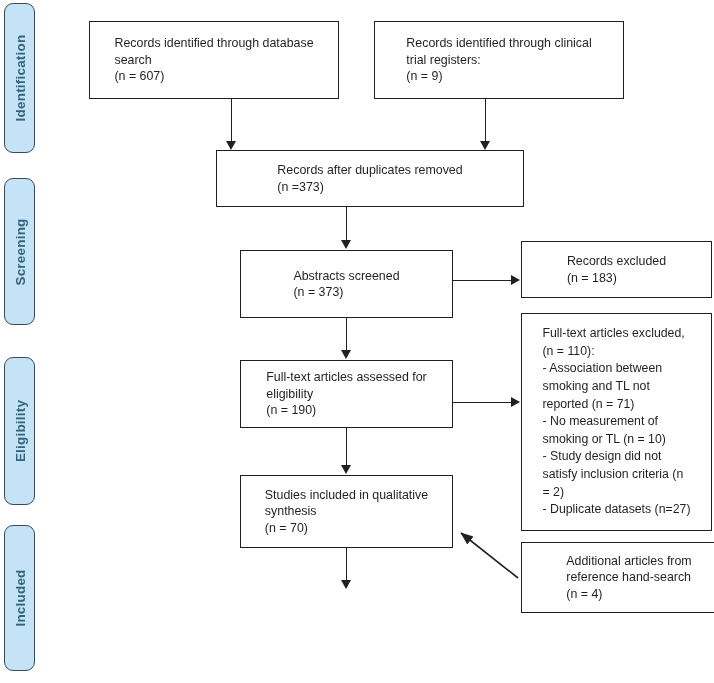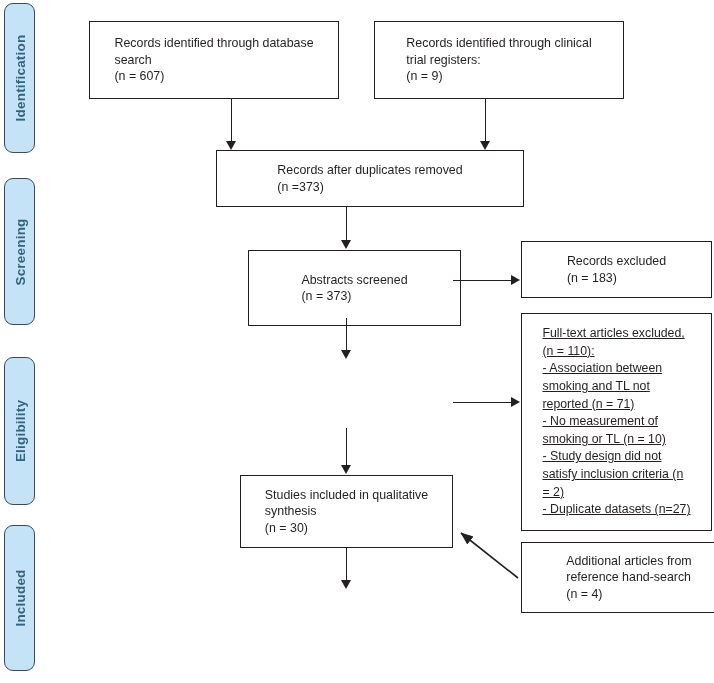--- a/index.html
+++ b/index.html
@@ -50,21 +50,20 @@
   }
   .flow-box .box-text {
     font-size: 12.4px;
     line-height: 16.4px;
     color: #231f20;
     white-space: pre-line;
   }
   .flow-box.excl-list .box-text {
     font-size: 12.3px;
     line-height: 17.6px;
-    text-decoration: underline;
   }
   .vline {
     position: absolute;
     width: 0;
     border-left: 1.6px solid #231f20;
   }
   .hline {
     position: absolute;
     height: 0;
     border-top: 1.6px solid #231f20;
@@ -125,49 +124,54 @@
     <span class="box-text">Records identified through clinical
 trial registers:
 (n = 9)</span>
   </div>
 
   <div class="flow-box" style="left:203px; top:150px; width:308px; height:57px;margin-left:13px;">
     <span class="box-text">Records after duplicates removed
 (n =373)</span>
   </div>
 
-  <div class="flow-box" style="left:248px; top:250px; width:213px; height:76px;">
+  <div class="flow-box" style="left:240px; top:250px; width:213px; height:68px;">
     <span class="box-text">Abstracts screened
 (n = 373)</span>
   </div>
 
   <div class="flow-box" style="left:521px; top:241px; width:191px; height:57px;">
     <span class="box-text">Records excluded
 (n = 183)</span>
   </div>
 
+  <div class="flow-box" style="left:240px; top:360px; width:213px; height:68px;">
+    <span class="box-text">Full-text articles assessed for
+eligibility
+(n = 190)</span>
+  </div>
 
   <div class="flow-box excl-list" style="left:521px; top:313px; width:191px; height:218px;">
     <span class="box-text">Full-text articles excluded,
 (n = 110):
  - Association between
 smoking and TL not
 reported (n = 71)
  - No measurement of
 smoking or TL (n = 10)
  - Study design did not
 satisfy inclusion criteria   (n
 = 2)
 - Duplicate datasets (n=27)</span>
   </div>
 
   <div class="flow-box" style="left:240px; top:475px; width:213px; height:73px;">
     <span class="box-text">Studies included in qualitative
 synthesis
-(n = 30)</span>
+(n = 70)</span>
   </div>
 
   <div class="flow-box" style="left:521px; top:542px; width:216px; height:71px;">
     <span class="box-text">Additional articles from
 reference hand-search
 (n = 4)</span>
   </div>
 
 
   <div class="vline" style="left:231px; top:99px; height:44px;"></div>

